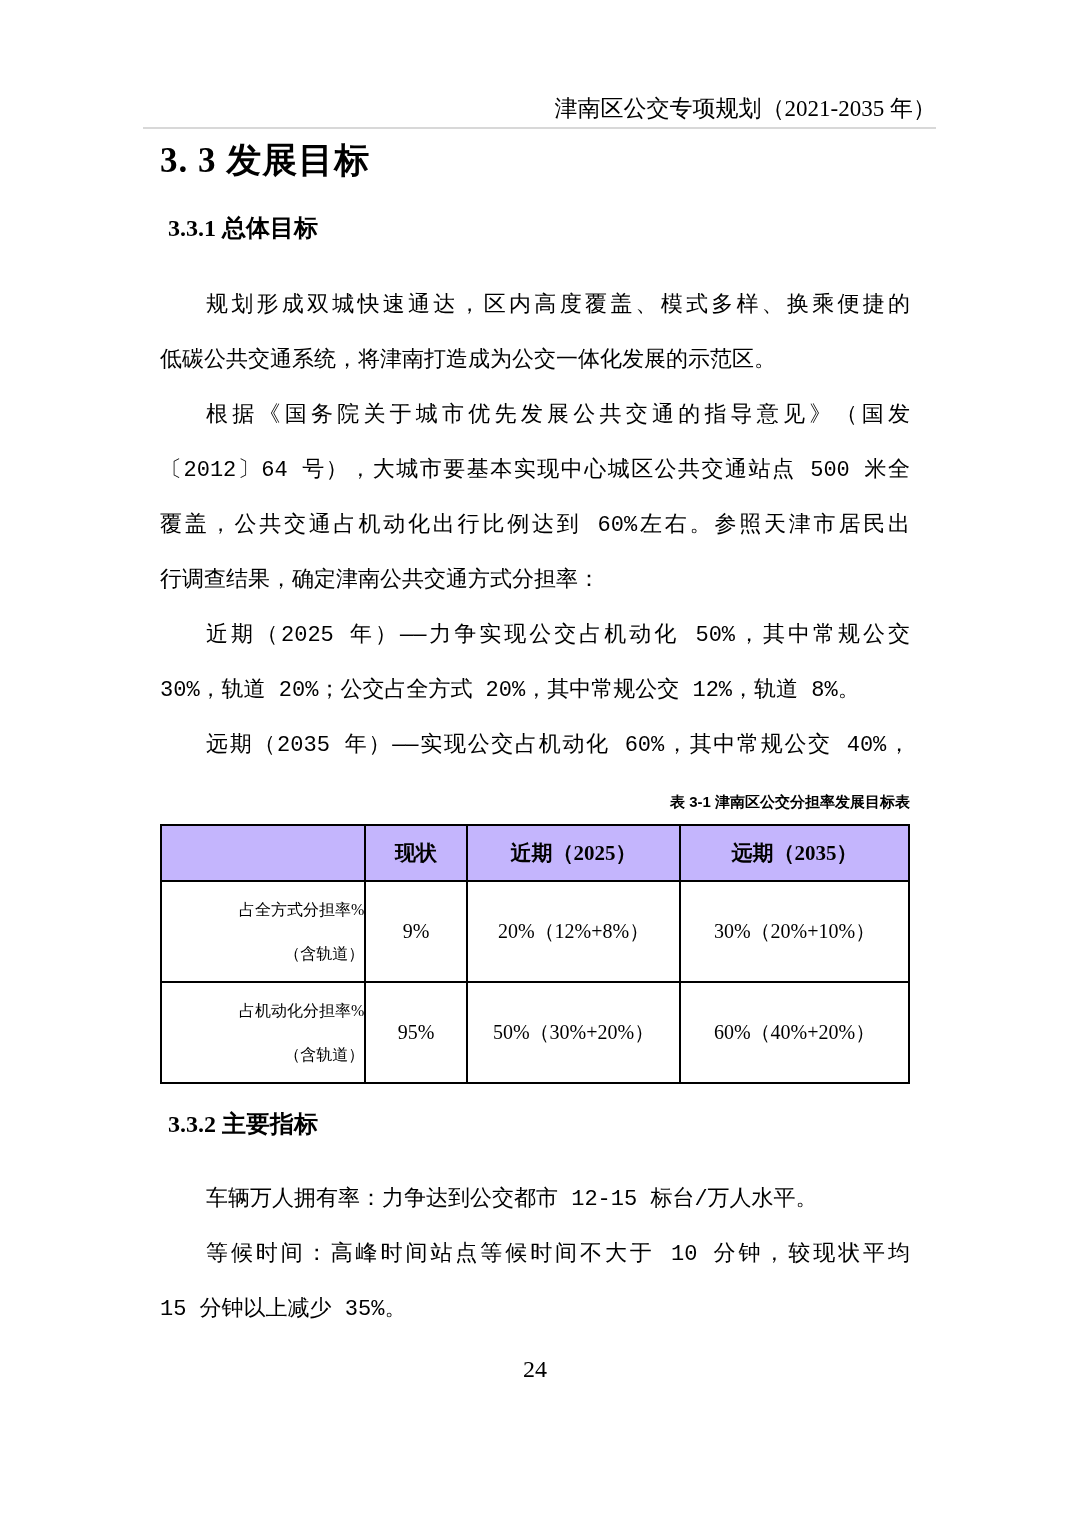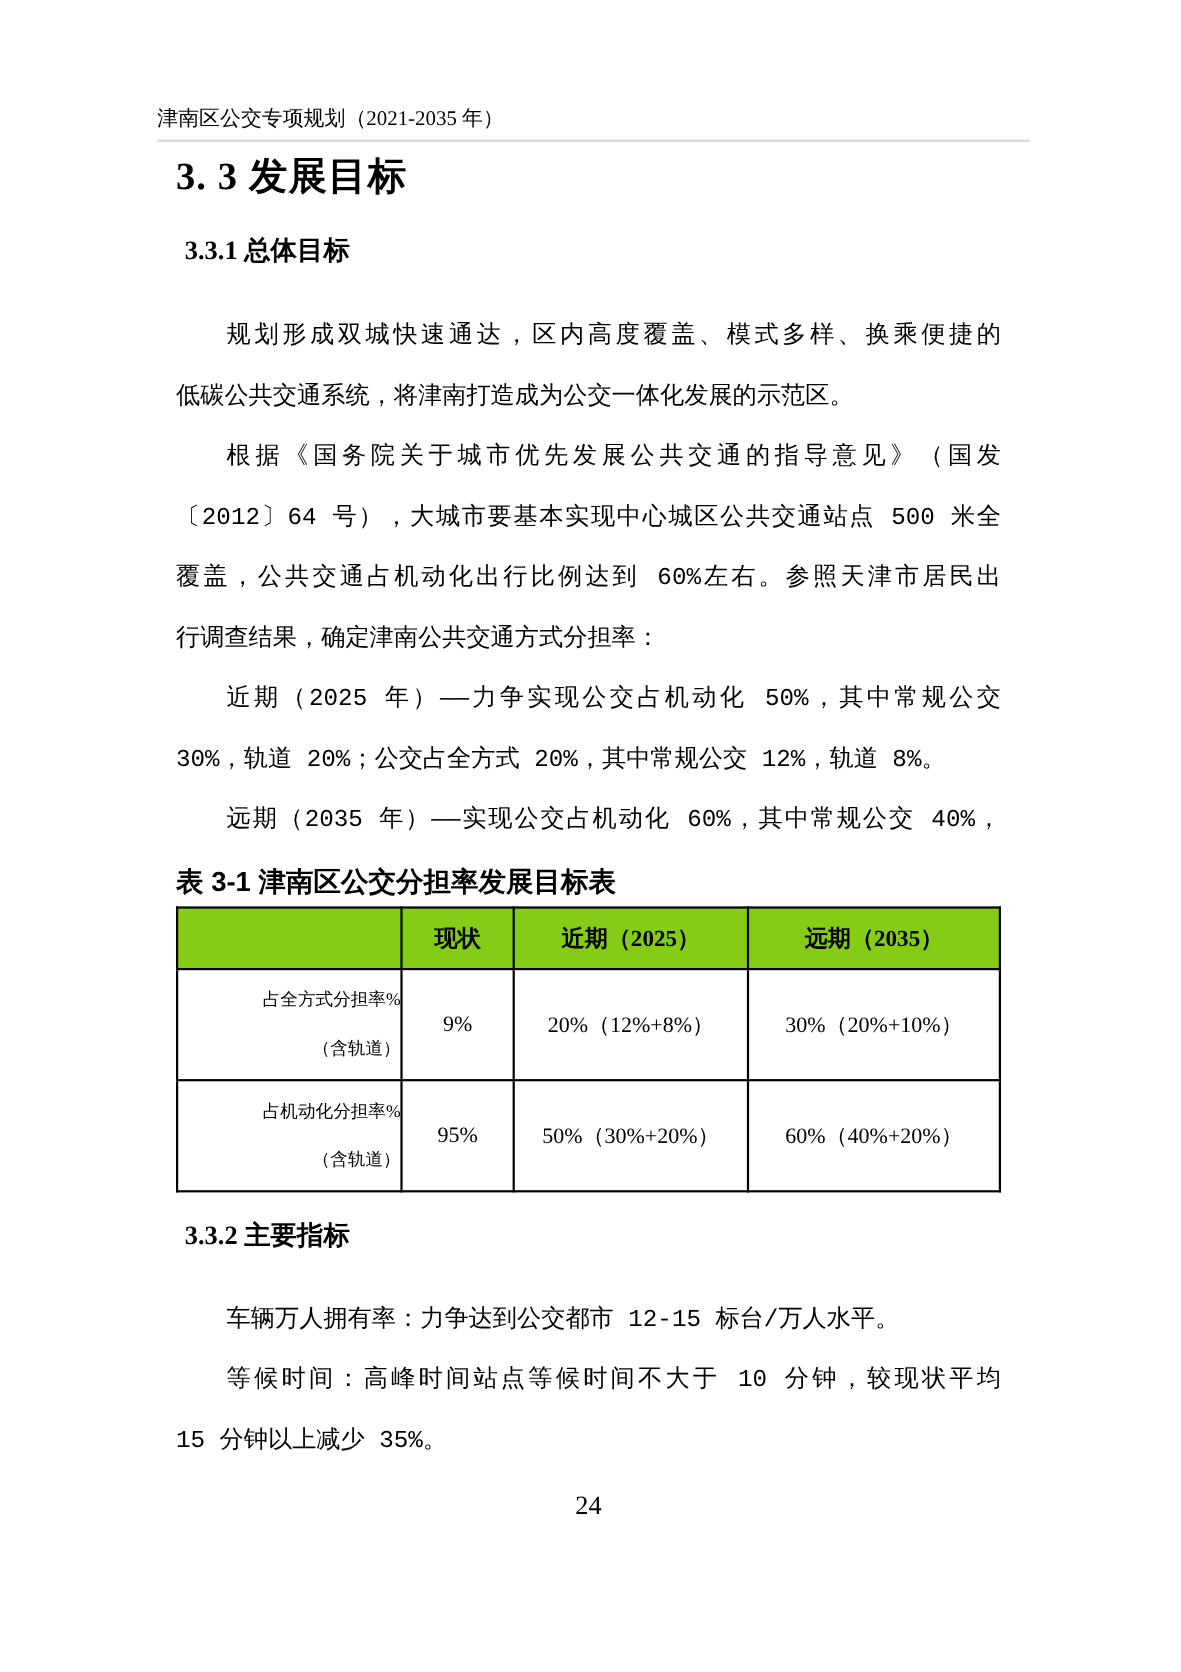--- a/index.html
+++ b/index.html
@@ -17,22 +17,22 @@
     overflow: hidden;
   }
   .content {
     width: 750px;
     margin-left: 160px;
   }
   .doc-header {
     padding-top: 97px;
     margin-left: -17px;
     margin-right: -26px;
-    text-align: left;
-    font-size: 19px;
+    text-align: right;
+    font-size: 23px;
     line-height: 23px;
     padding-bottom: 7px;
     border-bottom: 2px solid #d8d8d8;
   }
   .h-main {
     margin: 14px 0 0 0;
     font-size: 35px;
     font-weight: bold;
     line-height: 35px;
     letter-spacing: 1px;
@@ -55,40 +55,40 @@
     font-family: Liberation Mono, monospace;
   }
   .line.just {
     white-space: normal;
     text-align: justify;
     text-align-last: justify;
   }
   .line.indent { text-indent: 46px; }
   .tbl-caption {
     margin-top: 14px;
-    text-align: left;
+    text-align: right;
     font-family: "Liberation Sans", "DejaVu Sans", sans-serif;
     font-weight: bold;
-    font-size: 25px;
+    font-size: 15px;
     line-height: 30px;
   }
   table.share-table {
     margin-top: 7px;
     width: 750px;
     border-collapse: collapse;
     table-layout: fixed;
   }
   .share-table th, .share-table td {
     border: 2px solid #000000;
     text-align: center;
     vertical-align: middle;
     padding: 0;
   }
   .share-table thead th {
-    background: #84cc16;
+    background: #c4b5fd;
     height: 54px;
     font-size: 21px;
     font-weight: bold;
   }
   .share-table tbody td {
     font-size: 20px;
   }
   .share-table tbody tr.data-row td { height: 99px; }
   .row-label .lbl-line {
     line-height: 44px;

